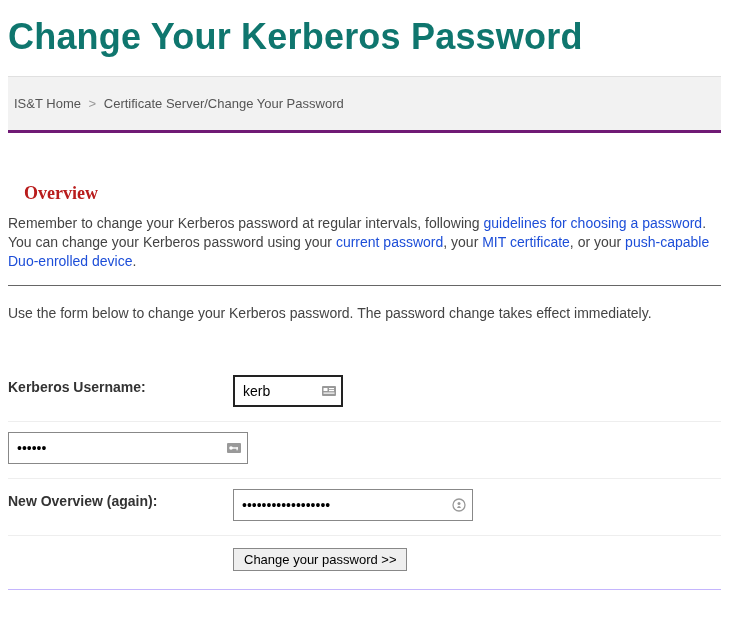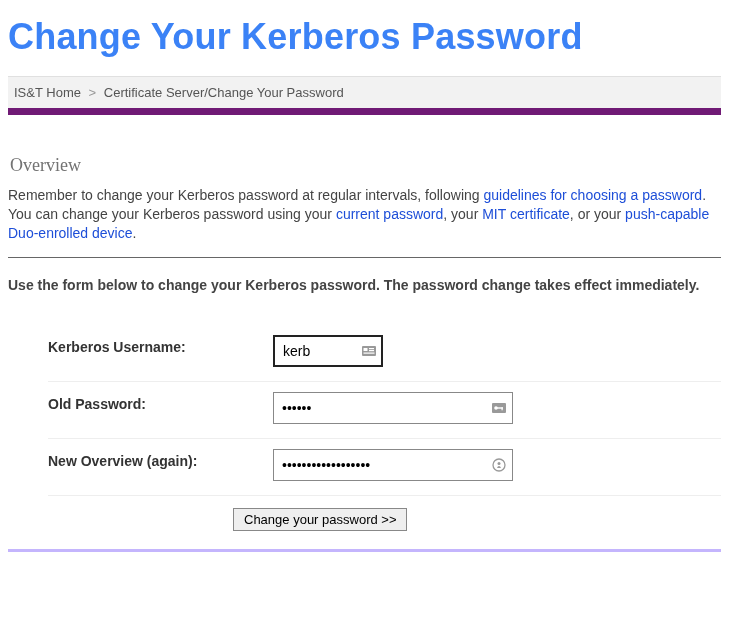--- a/index.html
+++ b/index.html
@@ -10,51 +10,50 @@
     font-size: 14px;
     color: #333;
     background: #fff;
     width: 729px;
   }
   .page { padding: 8px 8px 20px 8px; }
   h1.page-title {
     font-family: Arial, Helvetica, sans-serif;
     font-size: 36px;
     font-weight: bold;
-    color: #3b82f6;
+    color: #0f766e;
     margin: 8px 0 18px 0;
     letter-spacing: 0.2px;
   }
   .breadcrumb {
     background: #f2f2f2;
     border-top: 1px solid #e0e0e0;
-    border-bottom: 7px solid #701a75;
-    padding: 8px 6px;
+    border-bottom: 3px solid #701a75;
+    padding: 19px 6px;
     font-size: 13px;
     color: #555;
-    margin-bottom: 40px;
+    margin-bottom: 50px;
   }
   .breadcrumb span { color: #555; }
   .breadcrumb .sep { color: #999; margin: 0 4px; }
   h2.section-heading {
     font-family: Georgia, 'Times New Roman', serif;
-    font-weight: normal;
+    font-weight: bold;
     font-size: 18px;
-    color: #737373;
-    margin: 0 0 10px 2px;
+    color: #b91c1c;
+    margin: 0 0 10px 16px;
   }
   p { margin: 0 0 10px 0; color: #444; line-height: 1.35; }
   a.link { color: #1d4ed8; text-decoration: none; }
   hr.thin { border: none; border-top: 1px solid #666; margin: 14px 0 18px 0; }
   .form-row {
     display: flex;
     align-items: flex-end;
     padding: 10px 0 14px 0;
     border-bottom: 1px solid #eee;
-    margin-left: 40px;
   }
   .form-row:last-of-type { border-bottom: 1px solid #eee; }
   .form-label {
     width: 225px;
     font-weight: bold;
     font-size: 14px;
     color: #333;
     padding-top: 4px;
     align-self: flex-start;
   }
@@ -81,32 +80,32 @@
     position: absolute;
     right: 6px;
     top: 50%;
     transform: translateY(-50%);
     width: 16px;
     height: 16px;
     color: #888;
   }
   .submit-row {
     padding: 12px 0 0 225px;
-    border-bottom: 3px solid #c4b5fd;
+    border-bottom: 1px solid #c4b5fd;
     padding-bottom: 18px;
   }
   button.submit-btn {
     background: #efefef;
     border: 1px solid #888;
     padding: 3px 10px;
     font-size: 13px;
     font-family: Arial, sans-serif;
     cursor: pointer;
   }
-  .desc { margin-bottom: 30px; font-weight: bold; }
+  .desc { margin-bottom: 42px; }
 </style>
 </head>
 <body>
 <div class="page">
 
 <h1 class="page-title">Change Your Kerberos Password</h1>
 
 <div class="breadcrumb">
   <span>IS&amp;T Home</span>
   <span class="sep">&gt;</span>
@@ -132,21 +131,20 @@
             <rect x="2.5" y="5" width="4" height="3" rx="0.5" fill="#fff"></rect>
             <rect x="8" y="5" width="5" height="1.2" fill="#fff"></rect>
             <rect x="8" y="7" width="5" height="1.2" fill="#fff"></rect>
             <rect x="2.5" y="9.5" width="11" height="1.2" fill="#fff"></rect>
           </svg>
     </span>
   </div>
 </div>
 
 <div class="form-row">
-  <div class="form-label">Old Password:</div>
   <div class="form-field">
     <span class="input-wrap">
       <input type="password" class="w-pass" value="••••••" style="">
       <svg class="input-icon" viewBox="0 0 16 16" fill="#999">
             <rect x="1" y="3" width="14" height="10" rx="1" fill="#999"></rect>
             <circle cx="5" cy="8" r="1.8" fill="#fff"></circle>
             <rect x="6" y="7.3" width="6" height="1.4" fill="#fff"></rect>
             <rect x="10.5" y="7.3" width="1.2" height="3" fill="#fff"></rect>
           </svg>
     </span>

